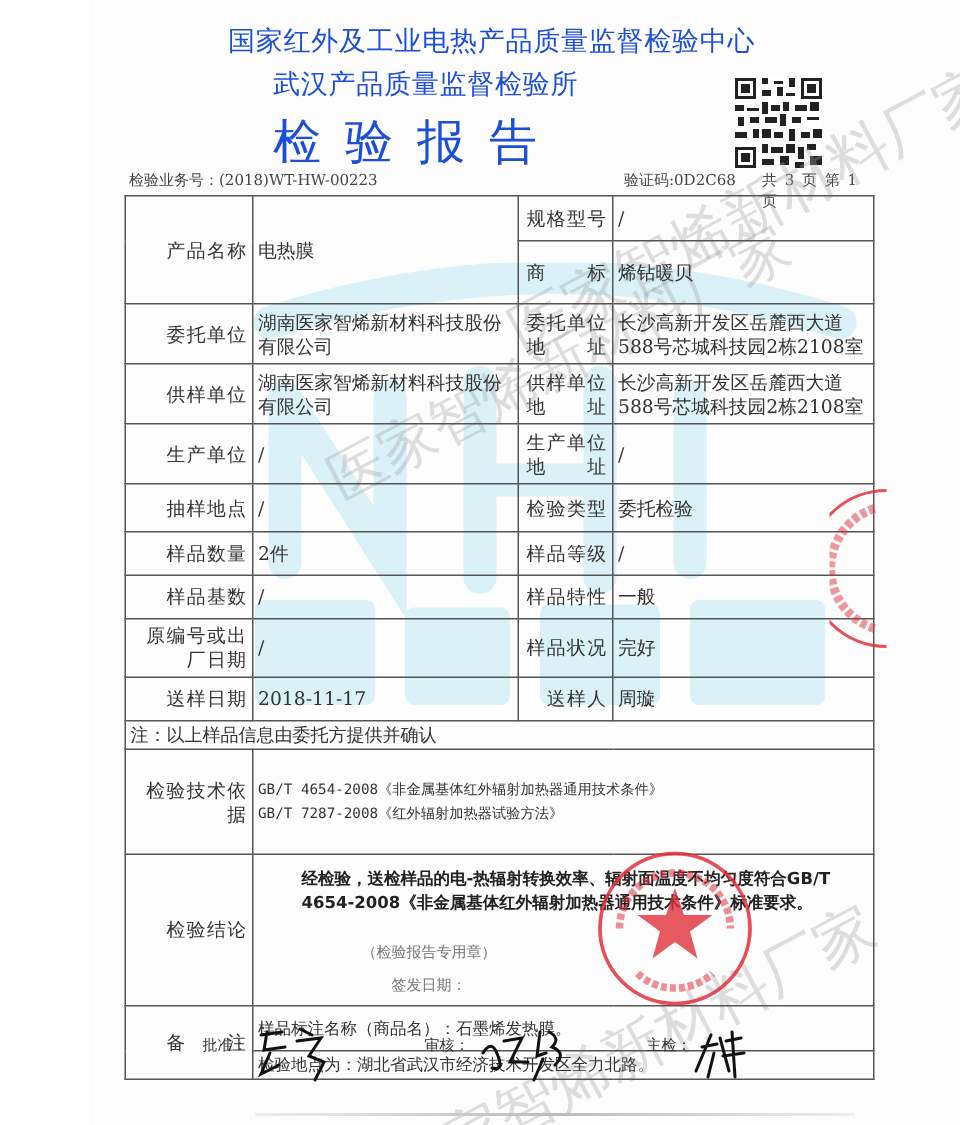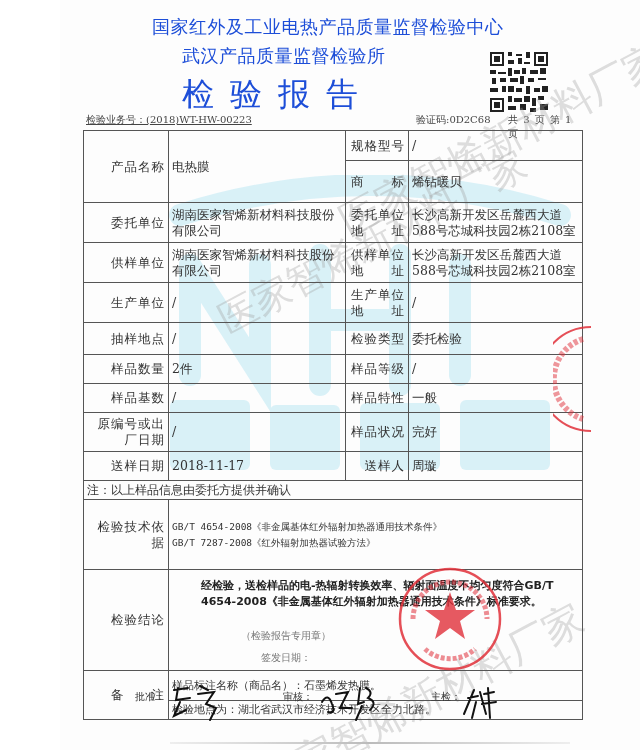--- a/index.html
+++ b/index.html
@@ -9,21 +9,21 @@
     font-family:"DejaVu Serif","Liberation Serif",serif;
     color:#333;
   }
   .page-shadow { position:absolute; left:60px; top:0; width:580px; height:750px; background:#fdfdfd; }
   .title1, .title2, .title3 { position:absolute; font-family:"DejaVu Sans","Liberation Sans",sans-serif; color:#1d4ed8; white-space:nowrap; }
   .title1 { left:152px; top:15px; font-size:18px; letter-spacing:0.5px; }
   .title2 { left:182px; top:44px; font-size:18px; letter-spacing:0.5px; }
   .title3 { left:182px; top:73px; font-size:32px; letter-spacing:16px; font-weight:normal; }
   .qr { position:absolute; left:490px; top:52px; width:58px; height:60px; }
   .meta-row { position:absolute; top:113px; left:86px; width:500px; font-size:10px; color:#444; font-family:"DejaVu Serif","Liberation Serif",serif; }
-  .meta-left { position:absolute; left:0; text-decoration:underline; }
+  .meta-left { position:absolute; left:0; }
   .meta-verify { position:absolute; left:330px; }
   .meta-pages { position:absolute; left:422px; letter-spacing:1px; }
 
   .table-wrap { position:absolute; left:83px; top:130px; width:499px; }
   table.report { border-collapse:collapse; width:499px; table-layout:fixed; font-size:12.5px; }
   table.report td { border:1px solid #555; padding:0 3px; vertical-align:middle; line-height:16px; color:#333; }
   td.lbl { text-align:right; letter-spacing:1px; color:#444;margin-top:48px; }
   td.note { font-size:12px; padding-left:3px; }
   td.small { font-size:9.5px; line-height:14px; font-family:"DejaVu Sans Mono","Liberation Mono",monospace; }
   .conclusion-text { font-size:11px; line-height:16px; font-family:"DejaVu Sans","Liberation Sans",sans-serif; color:#222; font-weight:bold; }

